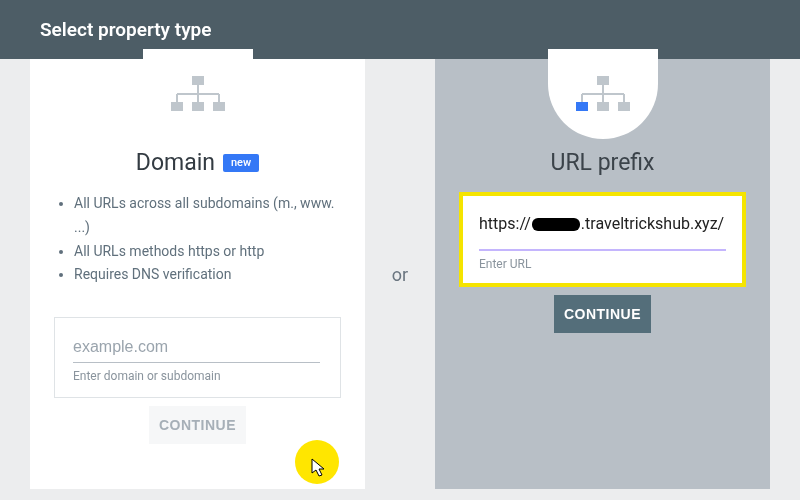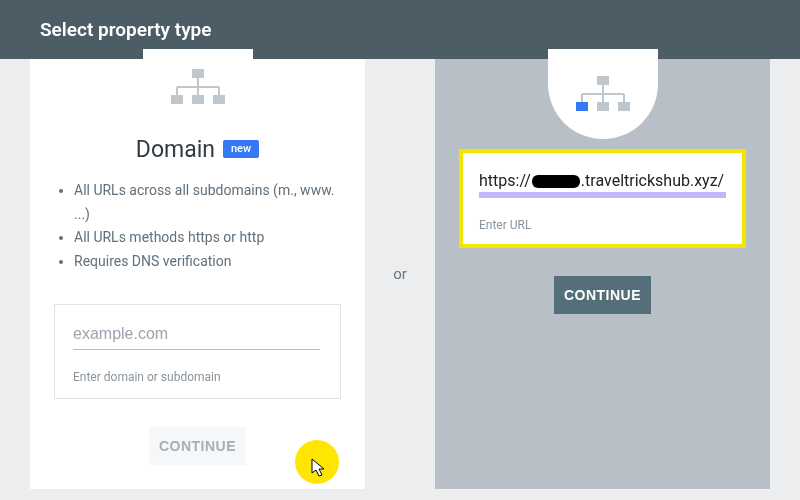--- a/index.html
+++ b/index.html
@@ -36,21 +36,21 @@
     }
     .card.right {
       background: #b8bfc6;
     }
     .sep {
       display: flex;
       align-items: center;
       justify-content: center;
       width: 38px;
       color: #6b7680;
-      font-size: 15px;
+      font-size: 18px;
     }
     .icon-circle {
       width: 110px;
       height: 90px;
       background: #fff;
       border-radius: 0 0 55px 55px;
       margin-top: -10px;
       margin-bottom: 10px;
       display: flex;
       align-items: center;
@@ -102,24 +102,24 @@
       font-size: 16px;
       color: #333;
       padding: 4px 0 6px 0;
       background: transparent;
       outline: none;
     }
     .input-field::placeholder { color: #9aa4ad; }
     .input-help {
       font-size: 12px;
       color: #8a949d;
-      margin-top: 20px;
+      margin-top: 6px;
     }
     .btn {
-      margin-top: 28px;
+      margin-top: 8px;
       padding: 11px 10px;
       font-size: 14px;
       font-weight: 600;
       letter-spacing: 0.5px;
       border: none;
       cursor: pointer;
     }
     .btn-disabled {
       background: #f6f7f8;
       color: #a6afb7;
@@ -148,21 +148,21 @@
     }
     .redact {
       display: inline-block;
       width: 48px;
       height: 13px;
       background: #000;
       border-radius: 6px;
       vertical-align: middle;
       margin: 0 1px;
     }
-    .url-value { font-size: 16px; color: #222; border-bottom: 6px solid #c4b5fd; padding: 4px 0 2px 0; }
+    .url-value { font-size: 16px; color: #222; border-bottom: 2px solid #c4b5fd; padding: 4px 0 16px 0; }
   </style>
 </head>
 <body>
 
 <div class="header">
   <span>Select property type</span>
 </div>
 
 <div class="cards">
 
@@ -205,20 +205,23 @@
         <line x1="30" y1="11" x2="30" y2="20" stroke="#bfc6cc" stroke-width="2"></line>
         <line x1="9" y1="20" x2="51" y2="20" stroke="#bfc6cc" stroke-width="2"></line>
         <line x1="9" y1="20" x2="9" y2="28" stroke="#bfc6cc" stroke-width="2"></line>
         <line x1="30" y1="20" x2="30" y2="28" stroke="#bfc6cc" stroke-width="2"></line>
         <line x1="51" y1="20" x2="51" y2="28" stroke="#bfc6cc" stroke-width="2"></line>
         <rect x="3" y="28" width="12" height="9" fill="#3478f6"></rect>
         <rect x="24" y="28" width="12" height="9" fill="#bfc6cc"></rect>
         <rect x="45" y="28" width="12" height="9" fill="#bfc6cc"></rect>
       </svg>
     </div>
+    <div class="card-title">
+      <span>URL prefix</span>
+    </div>
     <div class="input-wrap">
       <div class="url-value">
         <span>https://</span><span class="redact"></span><span>.traveltrickshub.xyz/</span>
       </div>
       <div class="input-help">Enter URL</div>
     </div>
     <button class="btn btn-primary">CONTINUE</button>
   </div>
 
 </div>

